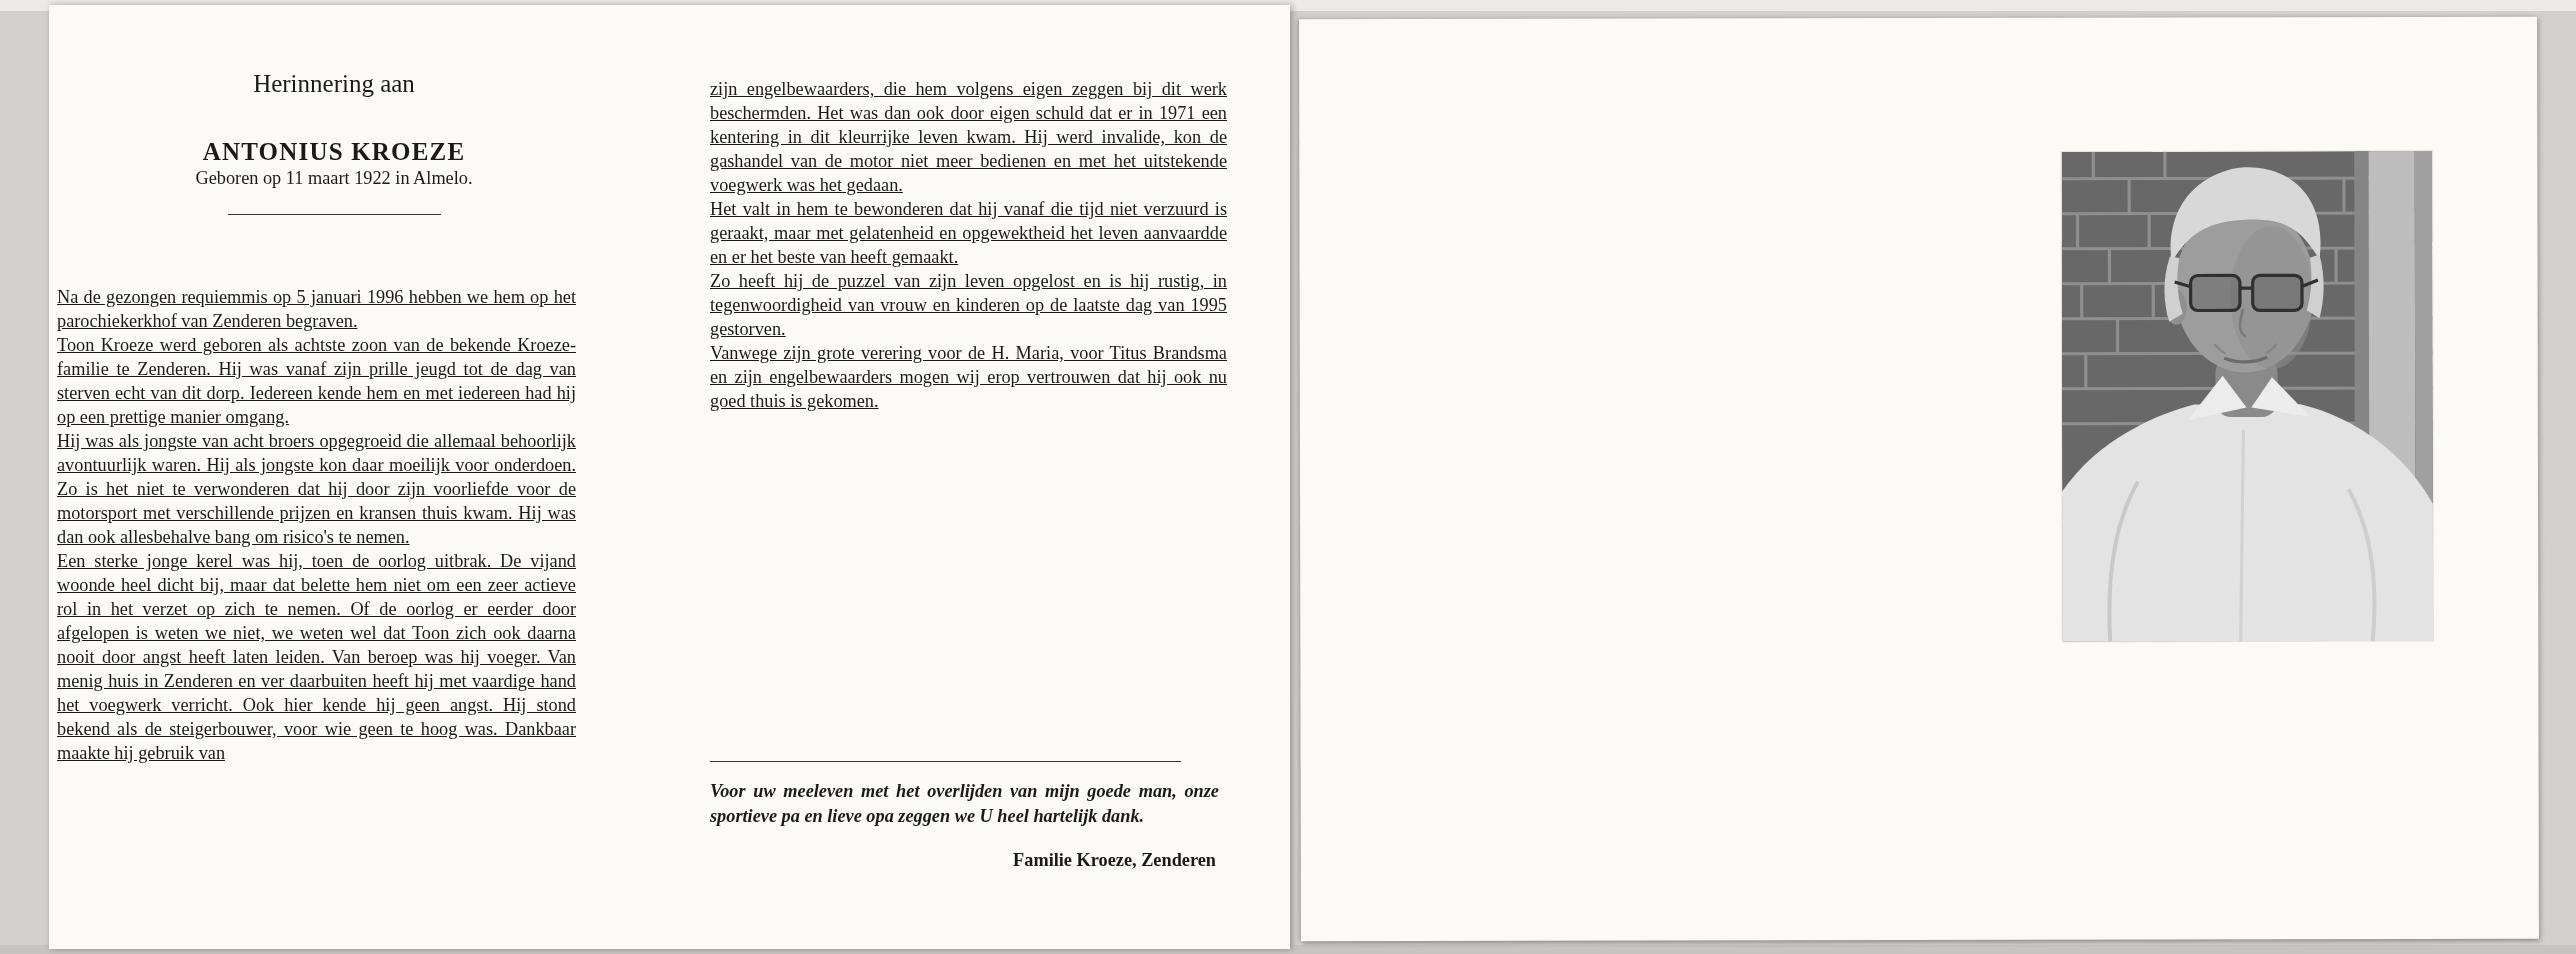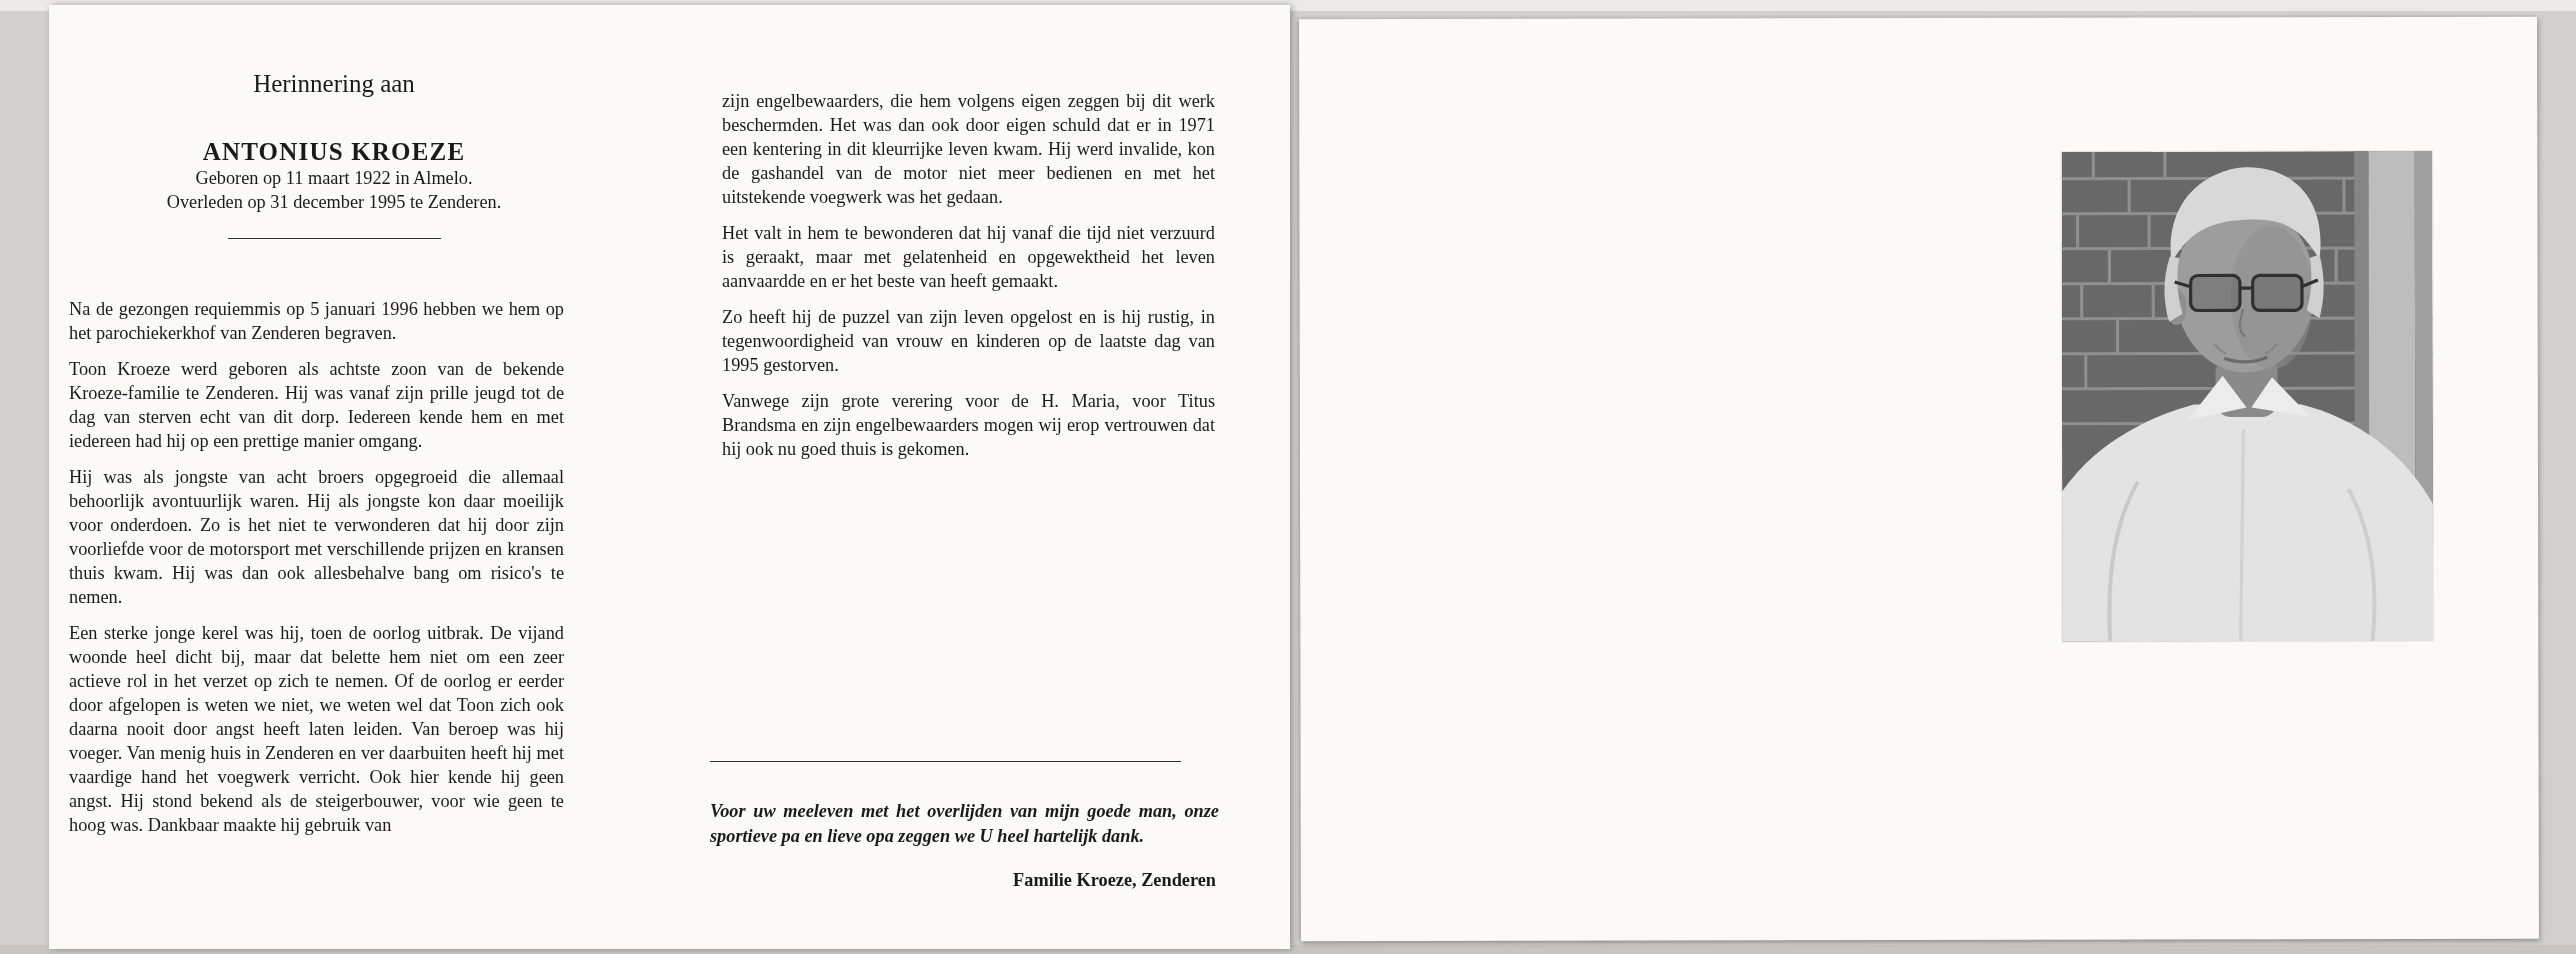--- a/index.html
+++ b/index.html
@@ -37,31 +37,31 @@
     font-size:25px;font-weight:bold;letter-spacing:1.2px;margin-top:43px;
   }
   .vitals{font-size:18.3px;line-height:24px;}
   .rule-small{
     width:213px;border:0;border-top:1.6px solid #34312d;margin:24px auto 0 auto;
   }
   .body-col{
     position:absolute;width:519px;font-size:18.3px;line-height:24px;
     text-align:justify;
   }
-  .body-col p{margin:12px;}
+  .body-col p{margin:0;text-decoration:underline;}
   .col1{left:8px;top:280px;}
   .col2{left:661px;top:72px;width:517px;}
   .thanks-block{
     position:absolute;left:661px;top:756px;width:517px;
   }
   .rule-wide{
     width:471px;border:0;border-top:1.6px solid #34312d;margin:0;
   }
   .thanks-text{
-    margin-top:37px;font-size:18.3px;line-height:25px;
+    margin-top:17px;font-size:18.3px;line-height:25px;
     font-style:italic;font-weight:bold;text-align:justify;width:509px;
   }
   .thanks-signature{
     margin-top:19px;font-size:18.3px;line-height:24px;
     font-weight:bold;text-align:right;padding-right:11px;
   }
   .photo-frame{
     position:absolute;left:762px;top:134px;width:371px;height:490px;
     overflow:hidden;
     box-shadow:0 0 0 0.8px rgba(0,0,0,0.08);
@@ -75,21 +75,20 @@
 <div class="scan-top-strip"></div>
 <div class="scan-bottom-strip"></div>
 
 <div class="page page-left">
 
   <div class="header-block">
     <div class="memorial-intro">Herinnering aan</div>
     <div class="memorial-name">ANTONIUS KROEZE</div>
     <div class="vitals">
       <div>Geboren op 11 maart 1922 in Almelo.</div>
-      <div>Overleden op 31 december 1995 te Zenderen.</div>
     </div>
     <hr class="rule-small">
   </div>
 
   <div class="body-col col1">
     <p>Na de gezongen requiemmis op 5 januari 1996 hebben we hem op het parochiekerkhof van Zenderen begraven.</p>
     <p>Toon Kroeze werd geboren als achtste zoon van de bekende Kroeze-familie te Zenderen. Hij was vanaf zijn prille jeugd tot de dag van sterven echt van dit dorp. Iedereen kende hem en met iedereen had hij op een prettige manier omgang.</p>
     <p>Hij was als jongste van acht broers opgegroeid die allemaal behoorlijk avontuurlijk waren. Hij als jongste kon daar moeilijk voor onderdoen. Zo is het niet te verwonderen dat hij door zijn voorliefde voor de motorsport met verschillende prijzen en kransen thuis kwam. Hij was dan ook allesbehalve bang om risico's te nemen.</p>
     <p>Een sterke jonge kerel was hij, toen de oorlog uitbrak. De vijand woonde heel dicht bij, maar dat belette hem niet om een zeer actieve rol in het verzet op zich te nemen. Of de oorlog er eerder door afgelopen is weten we niet, we weten wel dat Toon zich ook daarna nooit door angst heeft laten leiden. Van beroep was hij voeger. Van menig huis in Zenderen en ver daarbuiten heeft hij met vaardige hand het voegwerk verricht. Ook hier kende hij geen angst. Hij stond bekend als de steigerbouwer, voor wie geen te hoog was. Dankbaar maakte hij gebruik van</p>
   </div>

